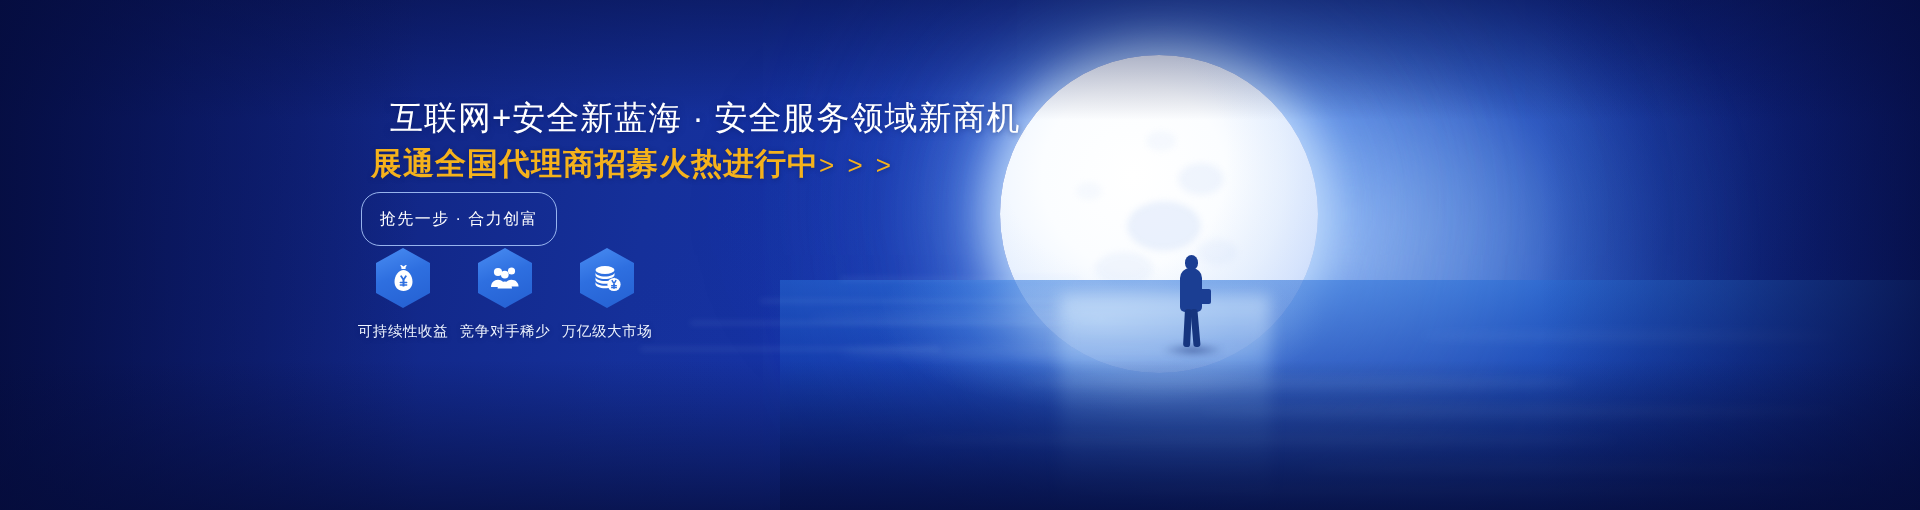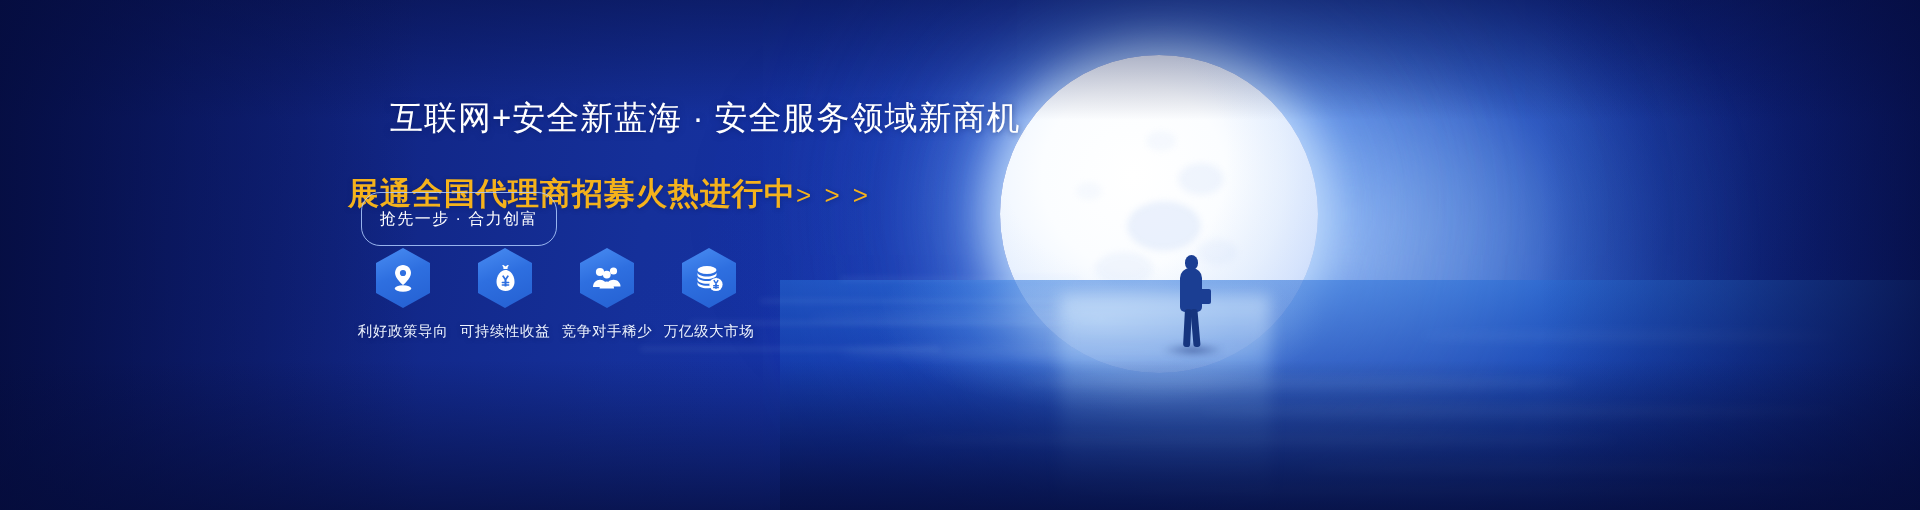--- a/index.html
+++ b/index.html
@@ -102,25 +102,24 @@
   .content{position:absolute;left:0;top:0;width:1920px;height:510px;}
 
   .headline{
     position:absolute; left:358px; top:98px;
     font-size:33px; line-height:1.2; color:#ffffff; letter-spacing:1px;
     white-space:nowrap; font-weight:400;
     text-shadow:0 1px 6px rgba(8,24,90,0.55);
     margin-left:32px;
   }
   .subline{
-    position:absolute; left:348px; top:145px;
+    position:absolute; left:371px; top:145px;
     font-size:31px; line-height:1.2; letter-spacing:1px; white-space:nowrap;
     font-weight:700; color:#f5b21c;
     text-shadow:0 1px 5px rgba(8,24,90,0.45);
-    margin-top:30px;
   }
   .subline .arrows{ font-weight:500; letter-spacing:3px; font-size:26px; }
 
   .pill{
     position:absolute; left:361px; top:192px;
     width:196px; height:54px; border-radius:19px;
     border:1px solid rgba(175,205,255,0.85);
     display:flex; align-items:center; justify-content:center;
     color:#ffffff; font-size:16px; letter-spacing:1.5px; white-space:nowrap;
   }
@@ -197,30 +196,20 @@
     <div class="subline">
       <span>展通全国代理商招募火热进行中</span><span class="arrows">&gt; &gt; &gt;</span>
     </div>
 
     <div class="pill">
       <span>抢先一步 · 合力创富</span>
     </div>
 
     <div class="features">
 
-      <div class="feature">
-        <div class="hexwrap">
-          <svg width="26" height="28" viewBox="0 0 26 28" fill="#ffffff">
-            <path d="M13 1C8.6 1 5 4.6 5 9c0 5.4 8 12 8 12s8-6.6 8-12c0-4.4-3.6-8-8-8z"></path>
-            <circle cx="13" cy="9" r="3.1" fill="#2e6fe0"></circle>
-            <ellipse cx="13" cy="24.5" rx="8.2" ry="3.2"></ellipse>
-          </svg>
-        </div>
-        <div class="cap">利好政策导向</div>
-      </div>
 
       <div class="feature">
         <div class="hexwrap">
           <svg width="27" height="28" viewBox="0 0 27 28" fill="#ffffff">
             <path d="M10 1.5c1.2 1 1.6 2.2 1.4 3.4h4.2C15.4 3.7 15.8 2.5 17 1.5l-1.4-.5-2.1 1.4L11.4 1z"></path>
             <path d="M13.5 6c-4.6 0-9 5.2-9 11.8C4.5 23.4 8.2 27 13.5 27s9-3.6 9-9.2C22.5 11.2 18.1 6 13.5 6z"></path>
             <g fill="#2e6fe0">
               <rect x="12.5" y="15.5" width="2" height="7" rx="0.6"></rect>
               <rect x="9.6" y="17.7" width="7.8" height="1.6" rx="0.7"></rect>
               <rect x="9.6" y="20.2" width="7.8" height="1.6" rx="0.7"></rect>

